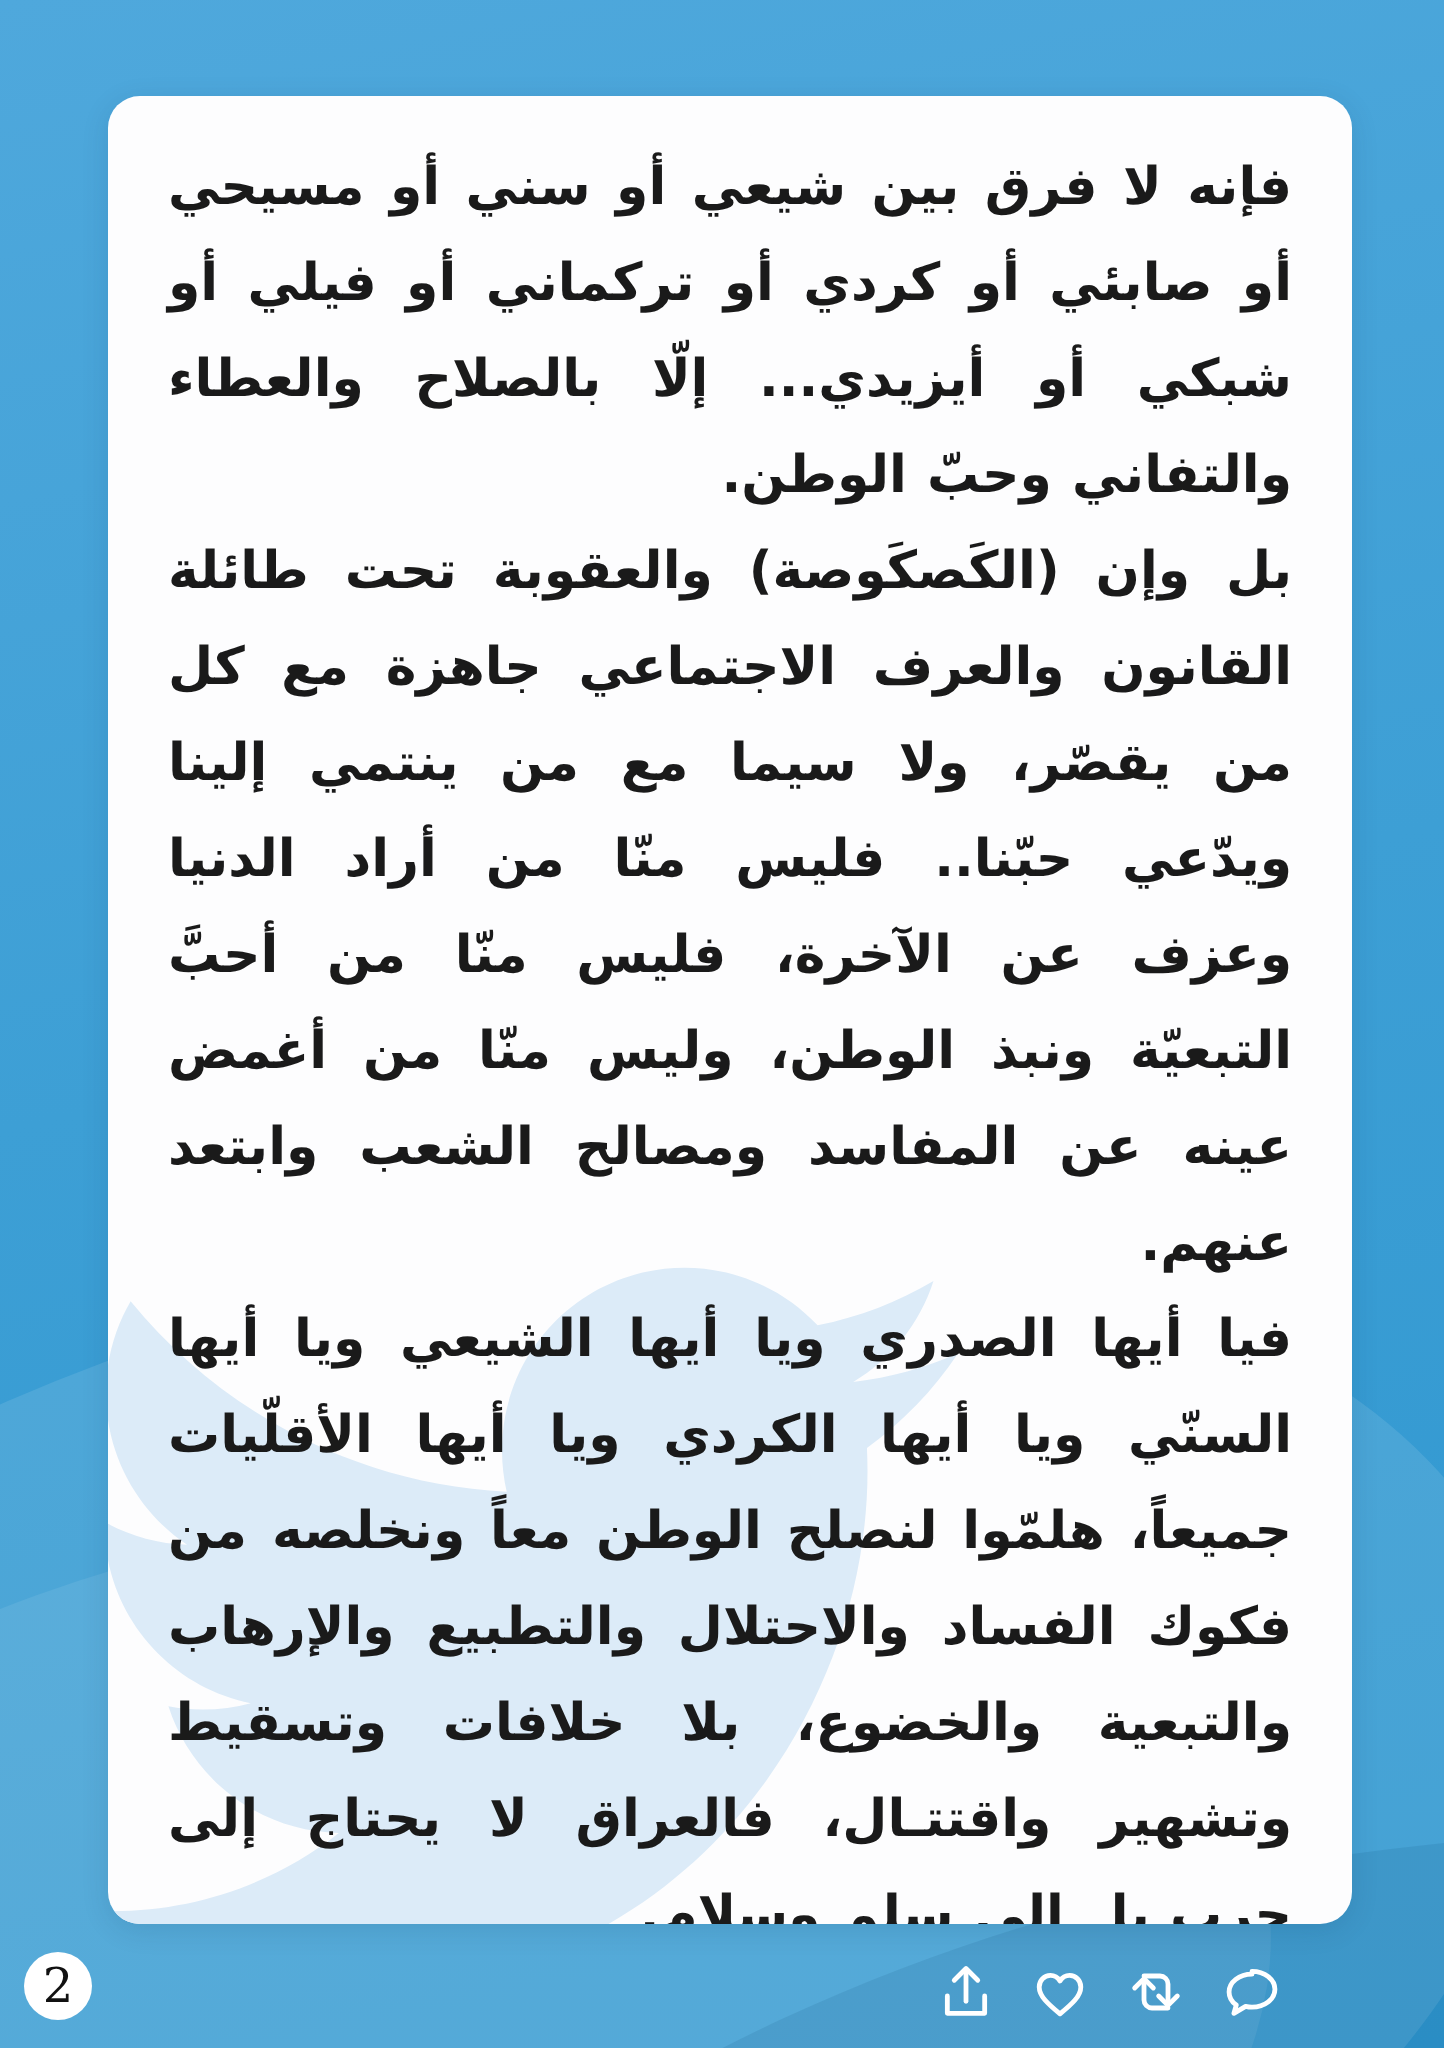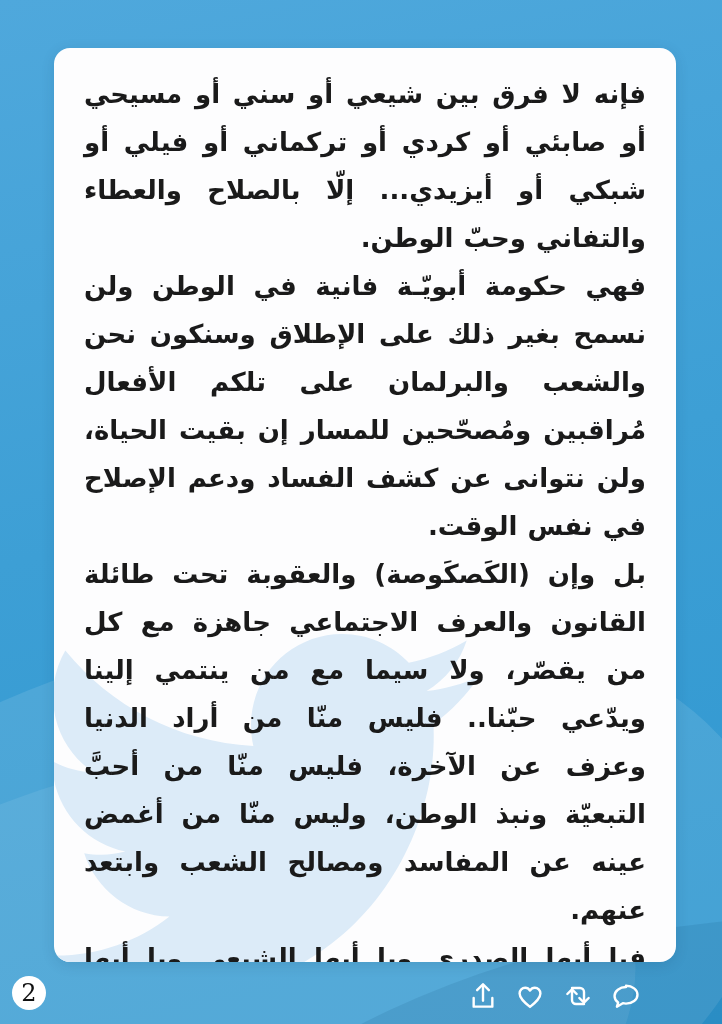--- a/index.html
+++ b/index.html
@@ -59,21 +59,20 @@
 <div class="swoosh swoosh-2"></div>
 <div class="swoosh swoosh-3"></div>
 
 <div class="card">
   <svg class="watermark" viewBox="0 0 24 24" aria-hidden="true">
     <path d="M23.643 4.937c-.835.37-1.732.62-2.675.733.962-.576 1.7-1.49 2.048-2.578-.9.534-1.897.922-2.958 1.13-.85-.904-2.06-1.47-3.4-1.47-2.572 0-4.658 2.086-4.658 4.66 0 .364.042.718.12 1.06-3.873-.195-7.304-2.05-9.602-4.868-.4.69-.63 1.49-.63 2.342 0 1.616.823 3.043 2.072 3.878-.764-.025-1.482-.234-2.11-.583v.06c0 2.257 1.605 4.14 3.737 4.568-.392.106-.803.162-1.227.162-.3 0-.593-.028-.877-.082.593 1.85 2.313 3.198 4.352 3.234-1.595 1.25-3.604 1.995-5.786 1.995-.376 0-.747-.022-1.112-.065 2.062 1.323 4.51 2.093 7.14 2.093 8.57 0 13.255-7.098 13.255-13.254 0-.2-.005-.402-.014-.602.91-.658 1.7-1.477 2.323-2.41z"></path>
   </svg>
 
   <div class="statement">
     <p>فإنه لا فرق بين شيعي أو سني أو مسيحي أو صابئي أو كردي أو تركماني أو فيلي أو شبكي أو أيزيدي... إلّا بالصلاح والعطاء والتفاني وحبّ الوطن.</p>
-    <p>فهي حكومة أبويّـة فانية في الوطن ولن نسمح بغير ذلك على الإطلاق وسنكون نحن والشعب والبرلمان على تلكم الأفعال مُراقبين ومُصحّحين للمسار إن بقيت الحياة، ولن نتوانى عن كشف الفساد ودعم الإصلاح في نفس الوقت.</p>
     <p>بل وإن (الكَصكَوصة) والعقوبة تحت طائلة القانون والعرف الاجتماعي جاهزة مع كل من يقصّر، ولا سيما مع من ينتمي إلينا ويدّعي حبّنا.. فليس منّا من أراد الدنيا وعزف عن الآخرة، فليس منّا من أحبَّ التبعيّة ونبذ الوطن، وليس منّا من أغمض عينه عن المفاسد ومصالح الشعب وابتعد عنهم.</p>
     <p>فيا أيها الصدري ويا أيها الشيعي ويا أيها السنّي ويا أيها الكردي ويا أيها الأقلّيات جميعاً، هلمّوا لنصلح الوطن معاً ونخلصه من فكوك الفساد والاحتلال والتطبيع والإرهاب والتبعية والخضوع، بلا خلافات وتسقيط وتشهير واقتتـال، فالعراق لا يحتاج إلى حرب بل الى سلم وسلام.</p>
 
   </div>
 
 </div>
 
 <div class="footer">
   <div class="badge">2</div>
 

